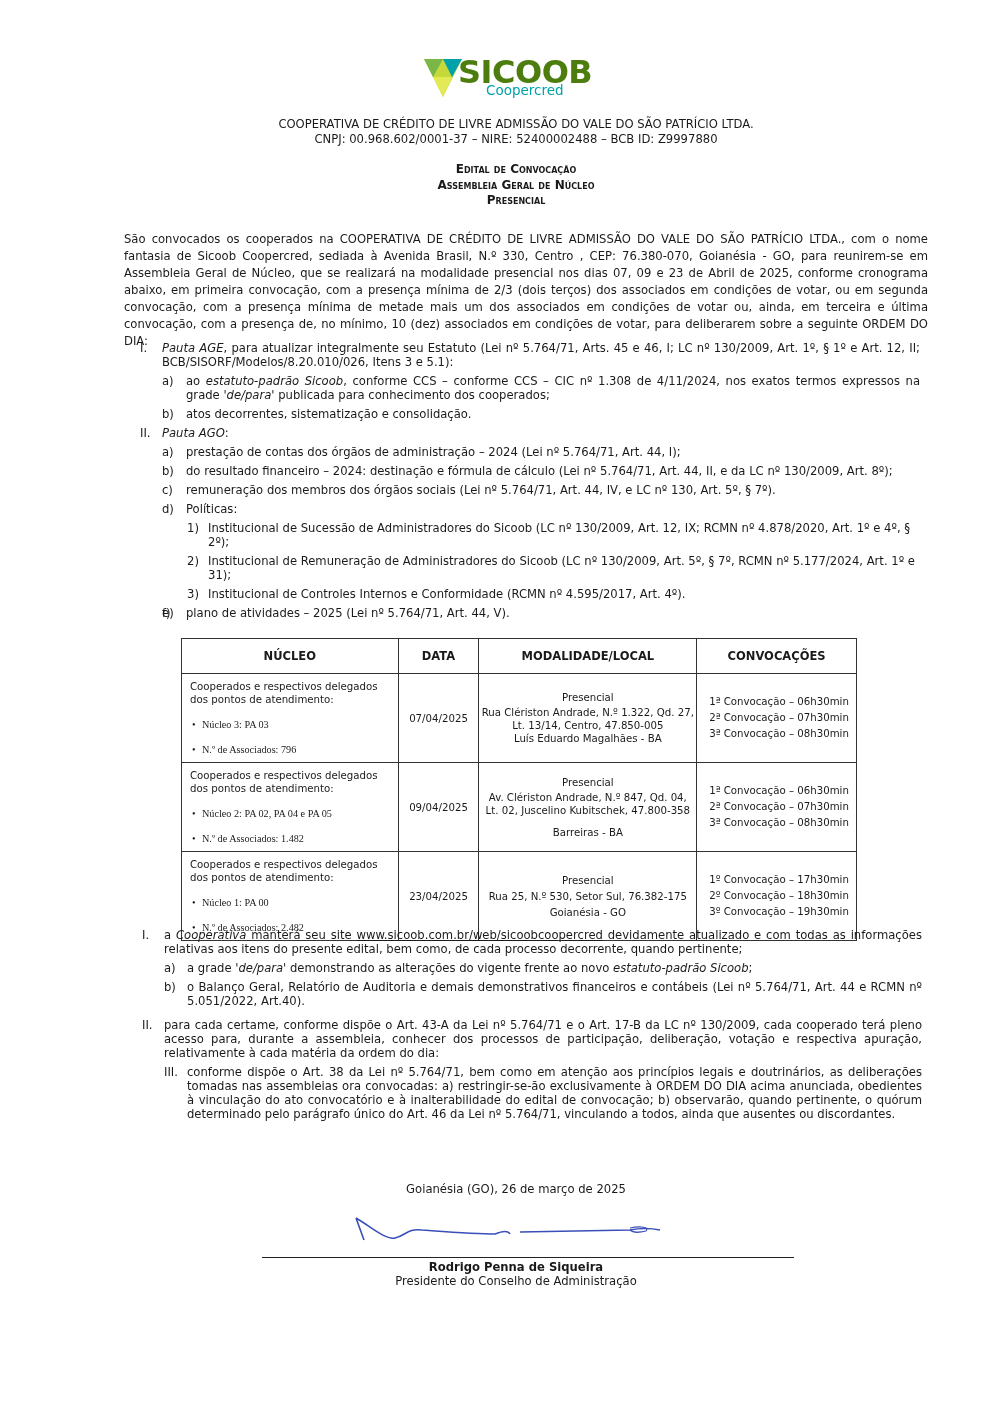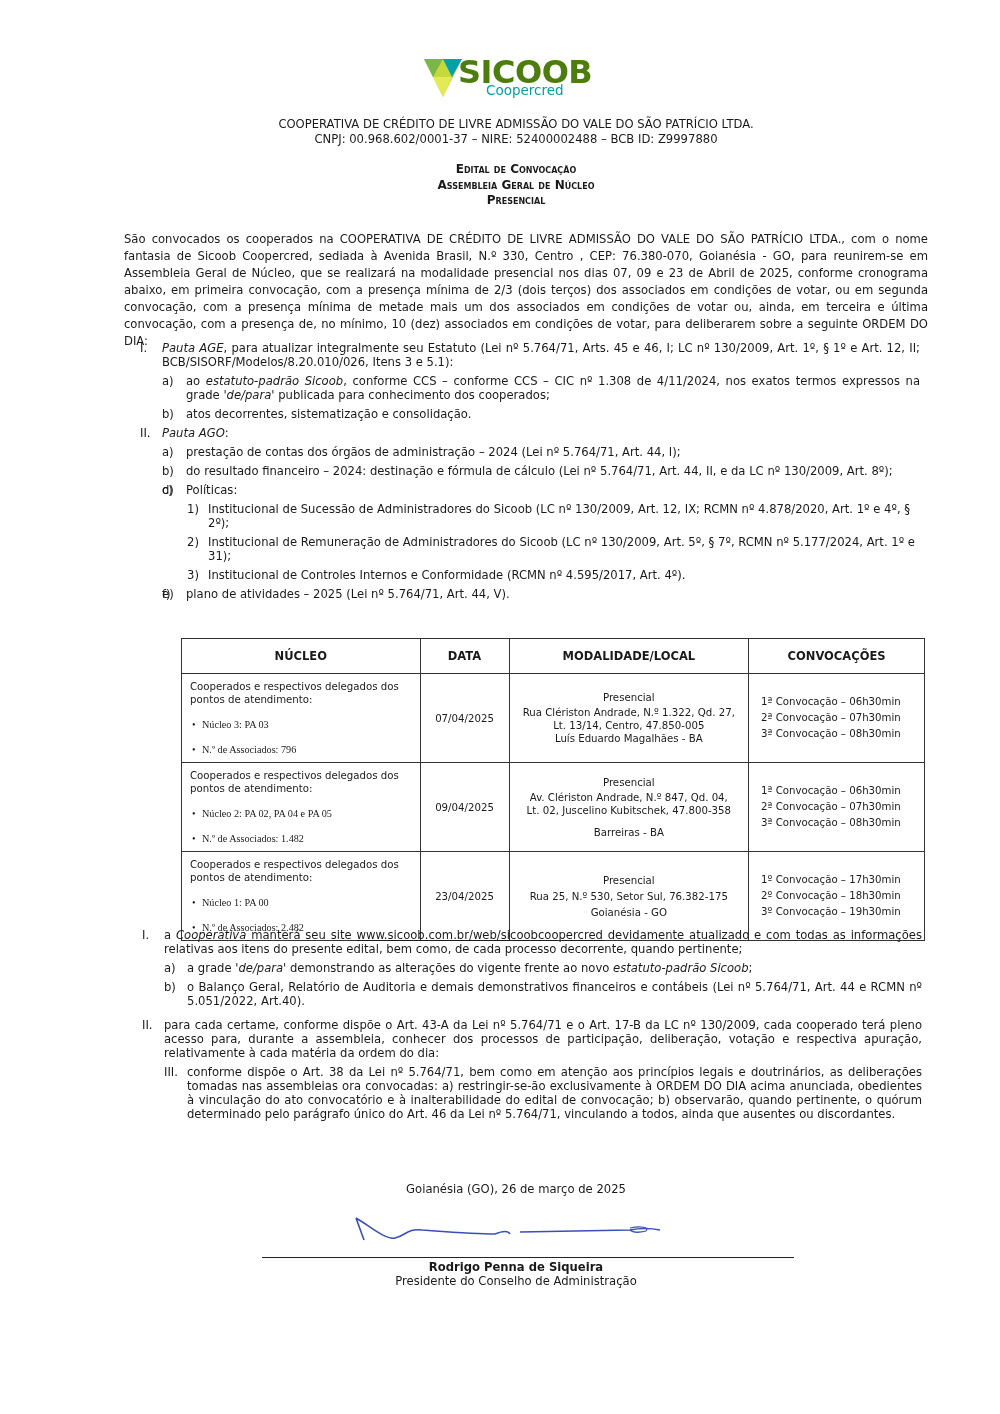--- a/index.html
+++ b/index.html
@@ -19,21 +19,21 @@
   .row { position:relative; line-height:14px; margin-bottom:5px; }
   .lvl1 { padding-left:47px; }
   .lvl2 { padding-left:71px; }
   .lvl3 { padding-left:93px; }
   .mk { position:absolute; }
   .lvl1 .mk { left:25px; }
   .lvl2 .mk { left:47px; }
   .lvl3 .mk { left:72px; }
   .j { text-align:justify; }
   i { font-style:italic; }
-  table.cron { position:absolute; left:181px; top:638px; width:744px; border-collapse:collapse;
+  table.cron { position:absolute; left:181px; top:638px; width:676px; border-collapse:collapse;
                font-size:10.2px; }
   table.cron td, table.cron th { border:1.5px solid #333; padding:0; vertical-align:middle; }
   table.cron th { height:34px; font-weight:bold; font-size:11.5px; text-align:center; }
   table.cron td.nuc { padding:6px 8px; line-height:13px; height:64px; }
   table.cron td.center { text-align:center; line-height:13px; }
   table.cron td.conv { padding-left:12px; line-height:16px; }
   .bul { padding-left:12px; position:relative; margin-top:12px;font-family:Liberation Serif, serif; }
   .bul:before { content:"•"; position:absolute; left:2px; }
   .obs { left:130px; width:792px; top:928px; }
   .obs h4 { margin:0 0 5px 0; font-size:11.6px; font-weight:bold; }
@@ -95,20 +95,21 @@
   <div class="row lvl2">
     <span class="mk">a)</span>
     <span>prestação de contas dos órgãos de administração – 2024 (Lei nº 5.764/71, Art. 44, I);</span>
   </div>
   <div class="row lvl2">
     <span class="mk">b)</span>
     <span>do resultado financeiro – 2024: destinação e fórmula de cálculo (Lei nº 5.764/71, Art. 44, II, e da LC nº 130/2009, Art. 8º);</span>
   </div>
   <div class="row lvl2">
     <span class="mk">c)</span>
+    <span>remuneração dos membros dos órgãos sociais (Lei nº 5.764/71, Art. 44, IV, e LC nº 130, Art. 5º, § 7º).</span>
   </div>
   <div class="row lvl2">
     <span class="mk">d)</span>
     <span>Políticas:</span>
   </div>
   <div class="row lvl3">
     <span class="mk">1)</span>
     <span>Institucional de Sucessão de Administradores do Sicoob (LC nº 130/2009, Art. 12, IX; RCMN nº 4.878/2020, Art. 1º e 4º, § 2º);</span>
   </div>
   <div class="row lvl3">

